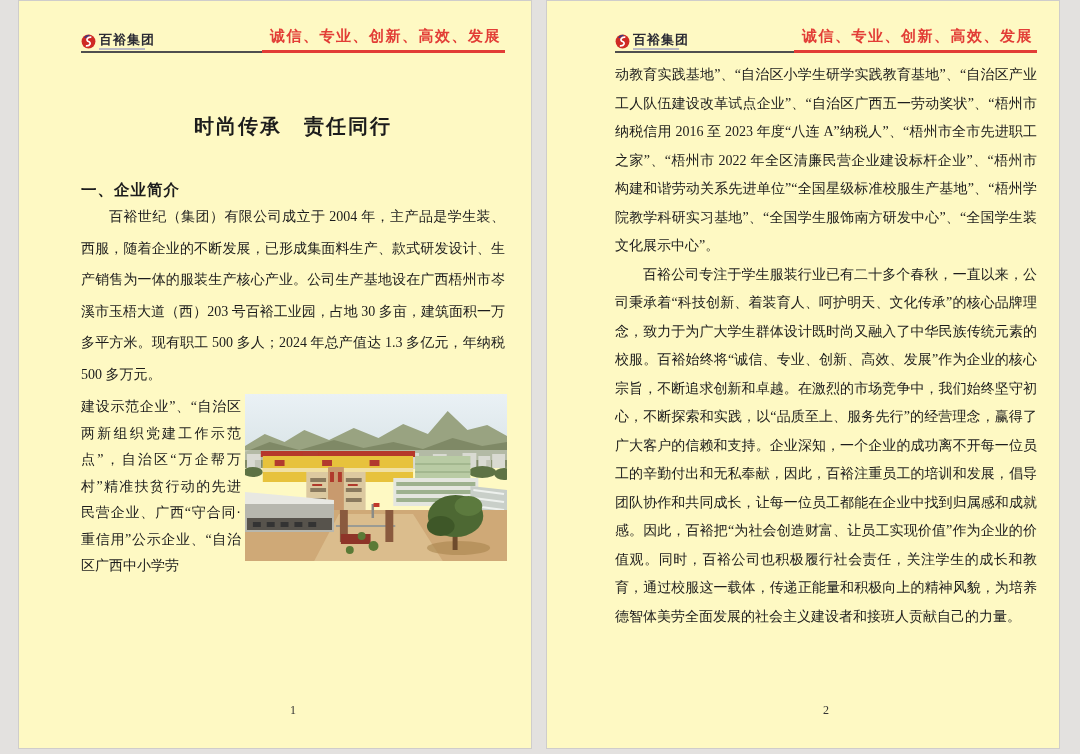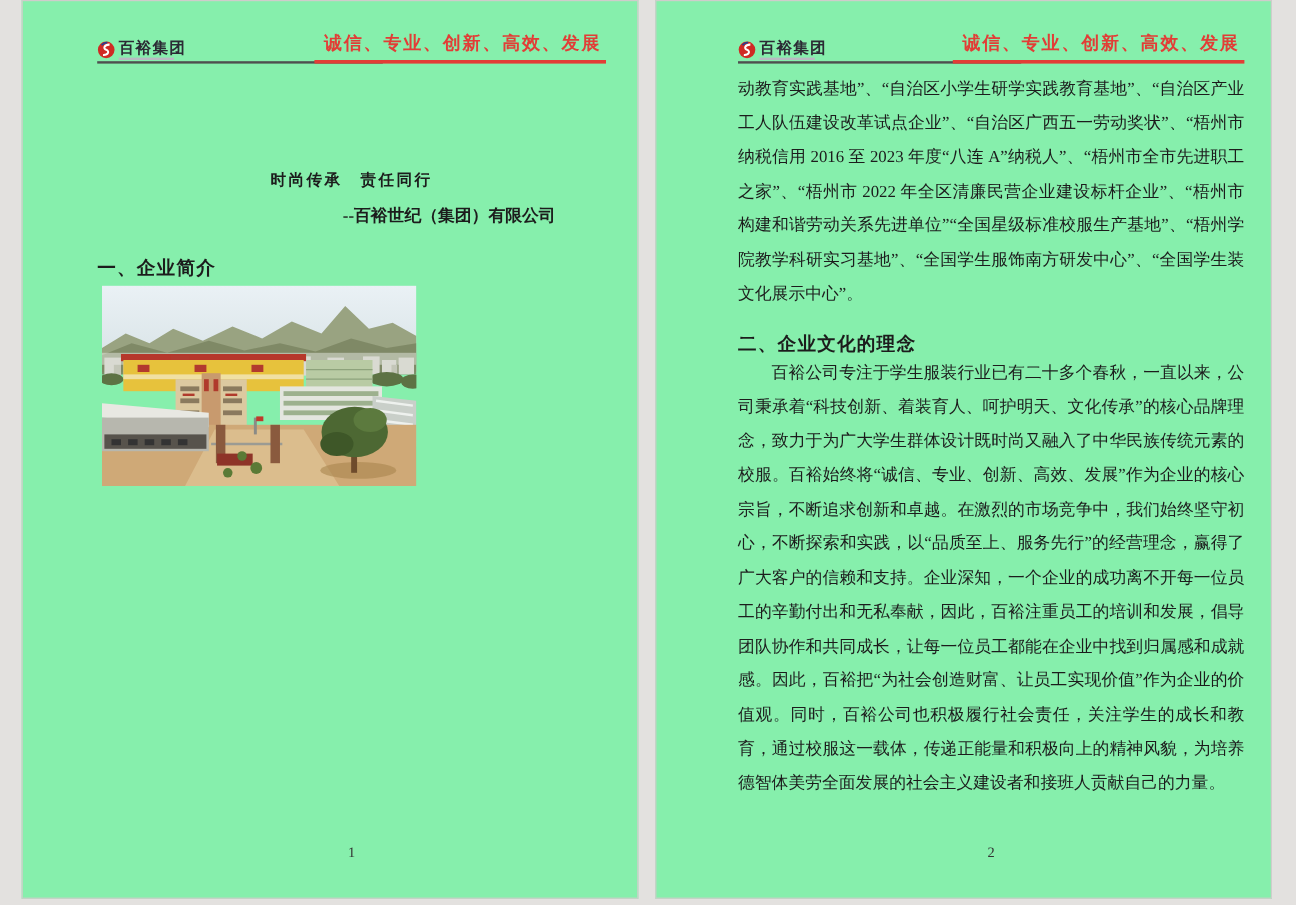--- a/index.html
+++ b/index.html
@@ -11,21 +11,21 @@
     width:1080px;height:754px;
     background:#e3e1df;
     font-family:"Liberation Serif","DejaVu Serif",serif;
     color:var(--ink);
     position:relative;
     overflow:hidden;
   }
   .page{
     position:absolute;top:0;
     width:514px;height:749px;
-    background:#86efac;
+    background:#fef9c3;
     border:1px solid #cfcdcb;
     box-sizing:border-box;
   }
   .page--left{left:18px;}
   .page--right{left:546px;}
   .page-inner{
     position:relative;height:100%;box-sizing:border-box;
     padding:28px 26px 0 62px;
   }
   .page--right .page-inner{padding:28px 22px 0 68px;}
@@ -53,32 +53,32 @@
     font-size:15px;font-weight:bold;letter-spacing:1.5px;
     border-bottom:3px solid var(--red);
     padding:0 4px 4px 8px;
     white-space:nowrap;
     position:relative;z-index:2;
   }
 
   
   .doc-title{
     text-align:center;
-    font-size:13px;font-weight:bold;letter-spacing:2px;
-    margin-top:88px;
+    font-size:20px;font-weight:bold;letter-spacing:2px;
+    margin-top:60px;
   }
   .doc-subtitle{
     text-align:right;
     padding-right:42px;
     font-size:14px;font-weight:bold;
     margin-top:12px;
   }
   .section-heading{
     font-size:15.5px;font-weight:bold;letter-spacing:1px;
-    margin-top:24px;
+    margin-top:40px;
   }
   .page--right .section-heading{margin-top:16px;}
   .para{
     font-size:14px;line-height:31.5px;
     text-align:justify;text-indent:2em;
     margin:0 0 0 0;
   }
   .para--cont{text-indent:0;margin-top:8px;}
   .page--right .para{line-height:28.5px;}
 
@@ -115,27 +115,28 @@
         </svg>
         <div class="logo-text-col">
           <span class="logo-text">百裕集团</span>
           <span class="logo-tagline"></span>
         </div>
       </div>
       <div class="motto">诚信、专业、创新、高效、发展</div>
     </div>
 
     <div class="doc-title">时尚传承　责任同行</div>
-    <div class="doc-subtitle">--百裕世纪（集团）有限公司</div>
 
     <div class="section-heading">一、企业简介</div>
 
+    <p class="para">百裕世纪（集团）有限公司成立于 2004 年，主产品是学生装、西服，随着企业的不断发展，已形成集面料生产、款式研发设计、生产销售为一体的服装生产核心产业。公司生产基地设在广西梧州市岑溪市玉梧大道（西）203 号百裕工业园，占地 30 多亩，建筑面积一万多平方米。现有职工 500 多人；2024 年总产值达 1.3 多亿元，年纳税 500 多万元。</p>
 
 
     <div class="wrap-row">
+      <div class="wrap-text">建设示范企业”、“自治区两新组织党建工作示范点”，自治区“万企帮万村”精准扶贫行动的先进民营企业、广西“守合同·重信用”公示企业、“自治区广西中小学劳</div>
       <div class="photo-frame">
         <svg viewBox="0 0 265 167" preserveAspectRatio="none">
           <defs>
             <linearGradient id="sky" x1="0" y1="0" x2="0" y2="1">
               <stop offset="0" stop-color="#eaf1f5"></stop>
                 <stop offset="1" stop-color="#d7e2e5"></stop>
             </linearGradient>
           </defs>
           <rect width="265" height="72" fill="url(#sky)"></rect>
 
@@ -282,19 +283,18 @@
         <div class="logo-text-col">
           <span class="logo-text">百裕集团</span>
           <span class="logo-tagline"></span>
         </div>
       </div>
       <div class="motto">诚信、专业、创新、高效、发展</div>
     </div>
 
     <p class="para para--cont">动教育实践基地”、“自治区小学生研学实践教育基地”、“自治区产业工人队伍建设改革试点企业”、“自治区广西五一劳动奖状”、“梧州市纳税信用 2016 至 2023 年度“八连 A”纳税人”、“梧州市全市先进职工之家”、“梧州市 2022 年全区清廉民营企业建设标杆企业”、“梧州市构建和谐劳动关系先进单位”“全国星级标准校服生产基地”、“梧州学院教学科研实习基地”、“全国学生服饰南方研发中心”、“全国学生装文化展示中心”。</p>
 
-    <div class="section-heading">二、企业文化的理念</div>
 
     <p class="para">百裕公司专注于学生服装行业已有二十多个春秋，一直以来，公司秉承着“科技创新、着装育人、呵护明天、文化传承”的核心品牌理念，致力于为广大学生群体设计既时尚又融入了中华民族传统元素的校服。百裕始终将“诚信、专业、创新、高效、发展”作为企业的核心宗旨，不断追求创新和卓越。在激烈的市场竞争中，我们始终坚守初心，不断探索和实践，以“品质至上、服务先行”的经营理念，赢得了广大客户的信赖和支持。企业深知，一个企业的成功离不开每一位员工的辛勤付出和无私奉献，因此，百裕注重员工的培训和发展，倡导团队协作和共同成长，让每一位员工都能在企业中找到归属感和成就感。因此，百裕把“为社会创造财富、让员工实现价值”作为企业的价值观。同时，百裕公司也积极履行社会责任，关注学生的成长和教育，通过校服这一载体，传递正能量和积极向上的精神风貌，为培养德智体美劳全面发展的社会主义建设者和接班人贡献自己的力量。</p>
 
     <div class="page-num">2</div>
   </div>
 </div>
 
 </body></html>

